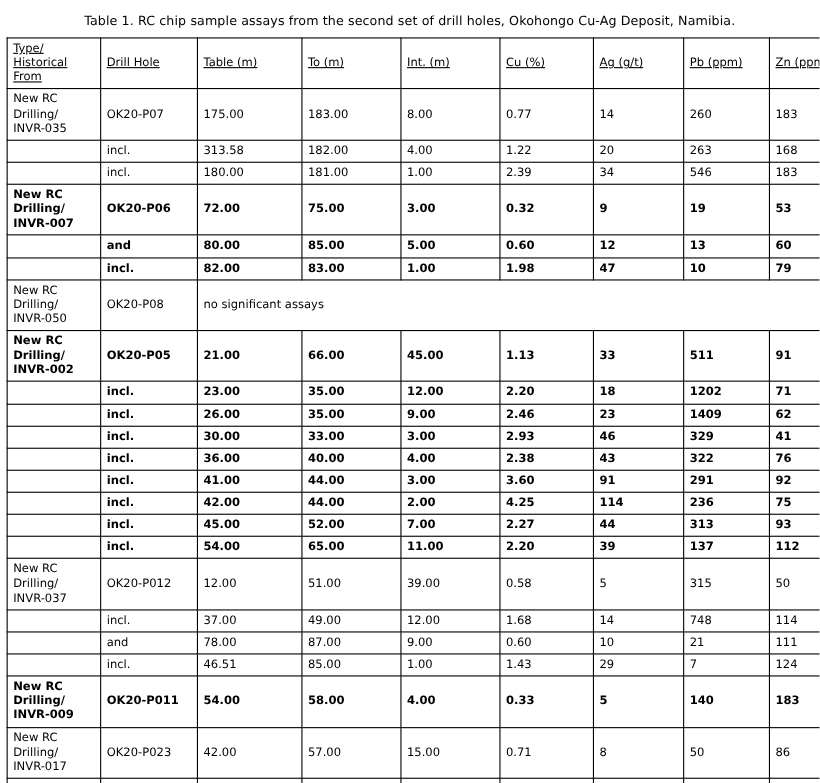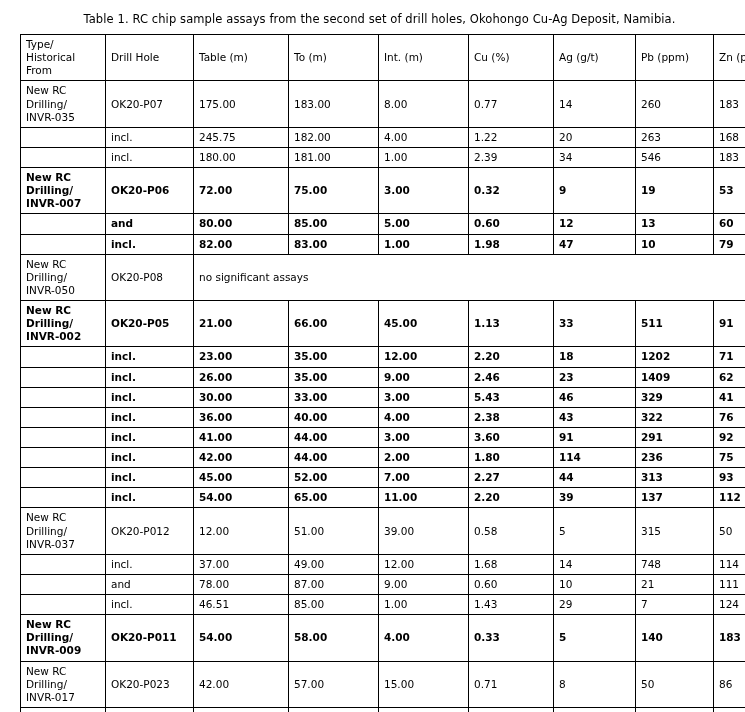--- a/index.html
+++ b/index.html
@@ -11,21 +11,21 @@
     width: 745px;
     height: 712px;
     font-family: "DejaVu Sans", sans-serif;
     color: #000000;
     overflow: hidden;
   }
   .page {
     width: 745px;
     height: 712px;
     box-sizing: border-box;
-    padding: 10px 6px 0 20px;
+    padding: 10px 6px 0 6px;
     position: relative;
   }
   .caption {
     font-size: 11.5px;
     text-align: center;
     padding: 2px 0 8px 0;
     letter-spacing: 0.1px;
   }
   table.assays {
     border-collapse: collapse;
@@ -43,20 +43,21 @@
     text-align: left;
     line-height: 1.25;
     box-sizing: border-box;
   }
   thead th {
     text-align: center;
     font-weight: bold;
     font-size: 10.5px;
     padding: 5px 2px;
     line-height: 1.3;
+    text-decoration: underline;
   }
   td.c-type {
     text-align: center;
     font-size: 10px;
     line-height: 1.35;
     padding: 3px 2px;
   }
   tr.bold td {
     font-weight: bold;
   }
@@ -126,21 +127,21 @@
           <td>183.00</td>
           <td>8.00</td>
           <td>0.77</td>
           <td>14</td>
           <td>260</td>
           <td>183</td>
         </tr>
         <tr>
           <td class="c-type empty">&nbsp;</td>
           <td>incl.</td>
-          <td>245.75</td>
+          <td>313.58</td>
           <td>182.00</td>
           <td>4.00</td>
           <td>1.22</td>
           <td>20</td>
           <td>263</td>
           <td>168</td>
         </tr>
         <tr>
           <td class="c-type empty">&nbsp;</td>
           <td>incl.</td>
@@ -234,21 +235,21 @@
           <td>23</td>
           <td>1409</td>
           <td>62</td>
         </tr>
         <tr class="bold">
           <td class="c-type empty">&nbsp;</td>
           <td>incl.</td>
           <td>30.00</td>
           <td>33.00</td>
           <td>3.00</td>
-          <td>5.43</td>
+          <td>2.93</td>
           <td>46</td>
           <td>329</td>
           <td>41</td>
         </tr>
         <tr class="bold">
           <td class="c-type empty">&nbsp;</td>
           <td>incl.</td>
           <td>36.00</td>
           <td>40.00</td>
           <td>4.00</td>
@@ -267,21 +268,21 @@
           <td>91</td>
           <td>291</td>
           <td>92</td>
         </tr>
         <tr class="bold">
           <td class="c-type empty">&nbsp;</td>
           <td>incl.</td>
           <td>42.00</td>
           <td>44.00</td>
           <td>2.00</td>
-          <td>1.80</td>
+          <td>4.25</td>
           <td>114</td>
           <td>236</td>
           <td>75</td>
         </tr>
         <tr class="bold">
           <td class="c-type empty">&nbsp;</td>
           <td>incl.</td>
           <td>45.00</td>
           <td>52.00</td>
           <td>7.00</td>

